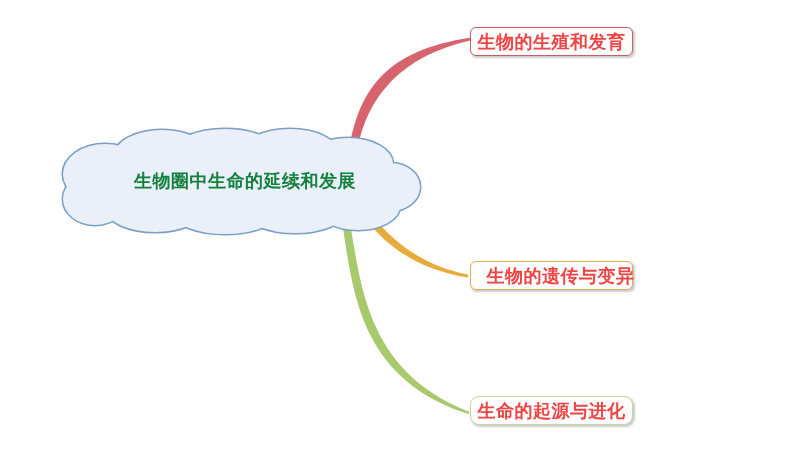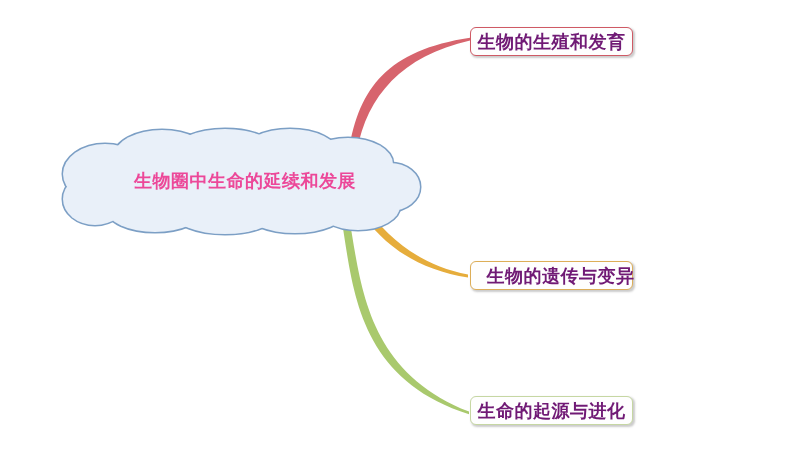--- a/index.html
+++ b/index.html
@@ -23,40 +23,40 @@
     height: 450px;
   }
   .cloud-label {
     position: absolute;
     left: 120px;
     top: 169px;
     width: 250px;
     text-align: center;
     font-size: 18px;
     font-weight: bold;
-    color: #ec4899;
+    color: #15803d;
     letter-spacing: 0.5px;
     line-height: 24px;
   }
   .topic-box {
     position: absolute;
     left: 470px;
     width: 163px;
     height: 29px;
     box-sizing: border-box;
     background: #fefefe;
     border: 1.5px solid #999999; 
     border-radius: 6px;
     box-shadow: 1.2px 1.5px 2px rgba(120,120,120,0.38);
     display: flex;
     align-items: center;
     justify-content: center;
     font-size: 18px;
     font-weight: bold;
-    color: #701a75;
+    color: #ef4444;
     letter-spacing: 0.5px;
     white-space: nowrap;
   }
   .topic-box-1 { top: 27px; }
   .topic-box-2 { top: 261px; padding-left: 18px; }
   .topic-box-3 { top: 396px; }
 </style>
 </head>
 <body>
 
@@ -101,17 +101,17 @@
   <div class="cloud-label">生物圈中生命的延续和发展</div>
 
   <div class="topic-box topic-box-1" style="border-color: rgb(207, 90, 101);">
     <span>生物的生殖和发育</span>
   </div>
 
   <div class="topic-box topic-box-2" style="border-color: rgb(221, 174, 88);">
     <span>生物的遗传与变异</span>
   </div>
 
-  <div class="topic-box topic-box-3" style="border-color: rgb(198, 215, 163);">
+  <div class="topic-box topic-box-3" style="border-color: rgb(198, 215, 163); border-radius: 9px;">
     <span>生命的起源与进化</span>
   </div>
 
 </div>
 
 </body></html>

